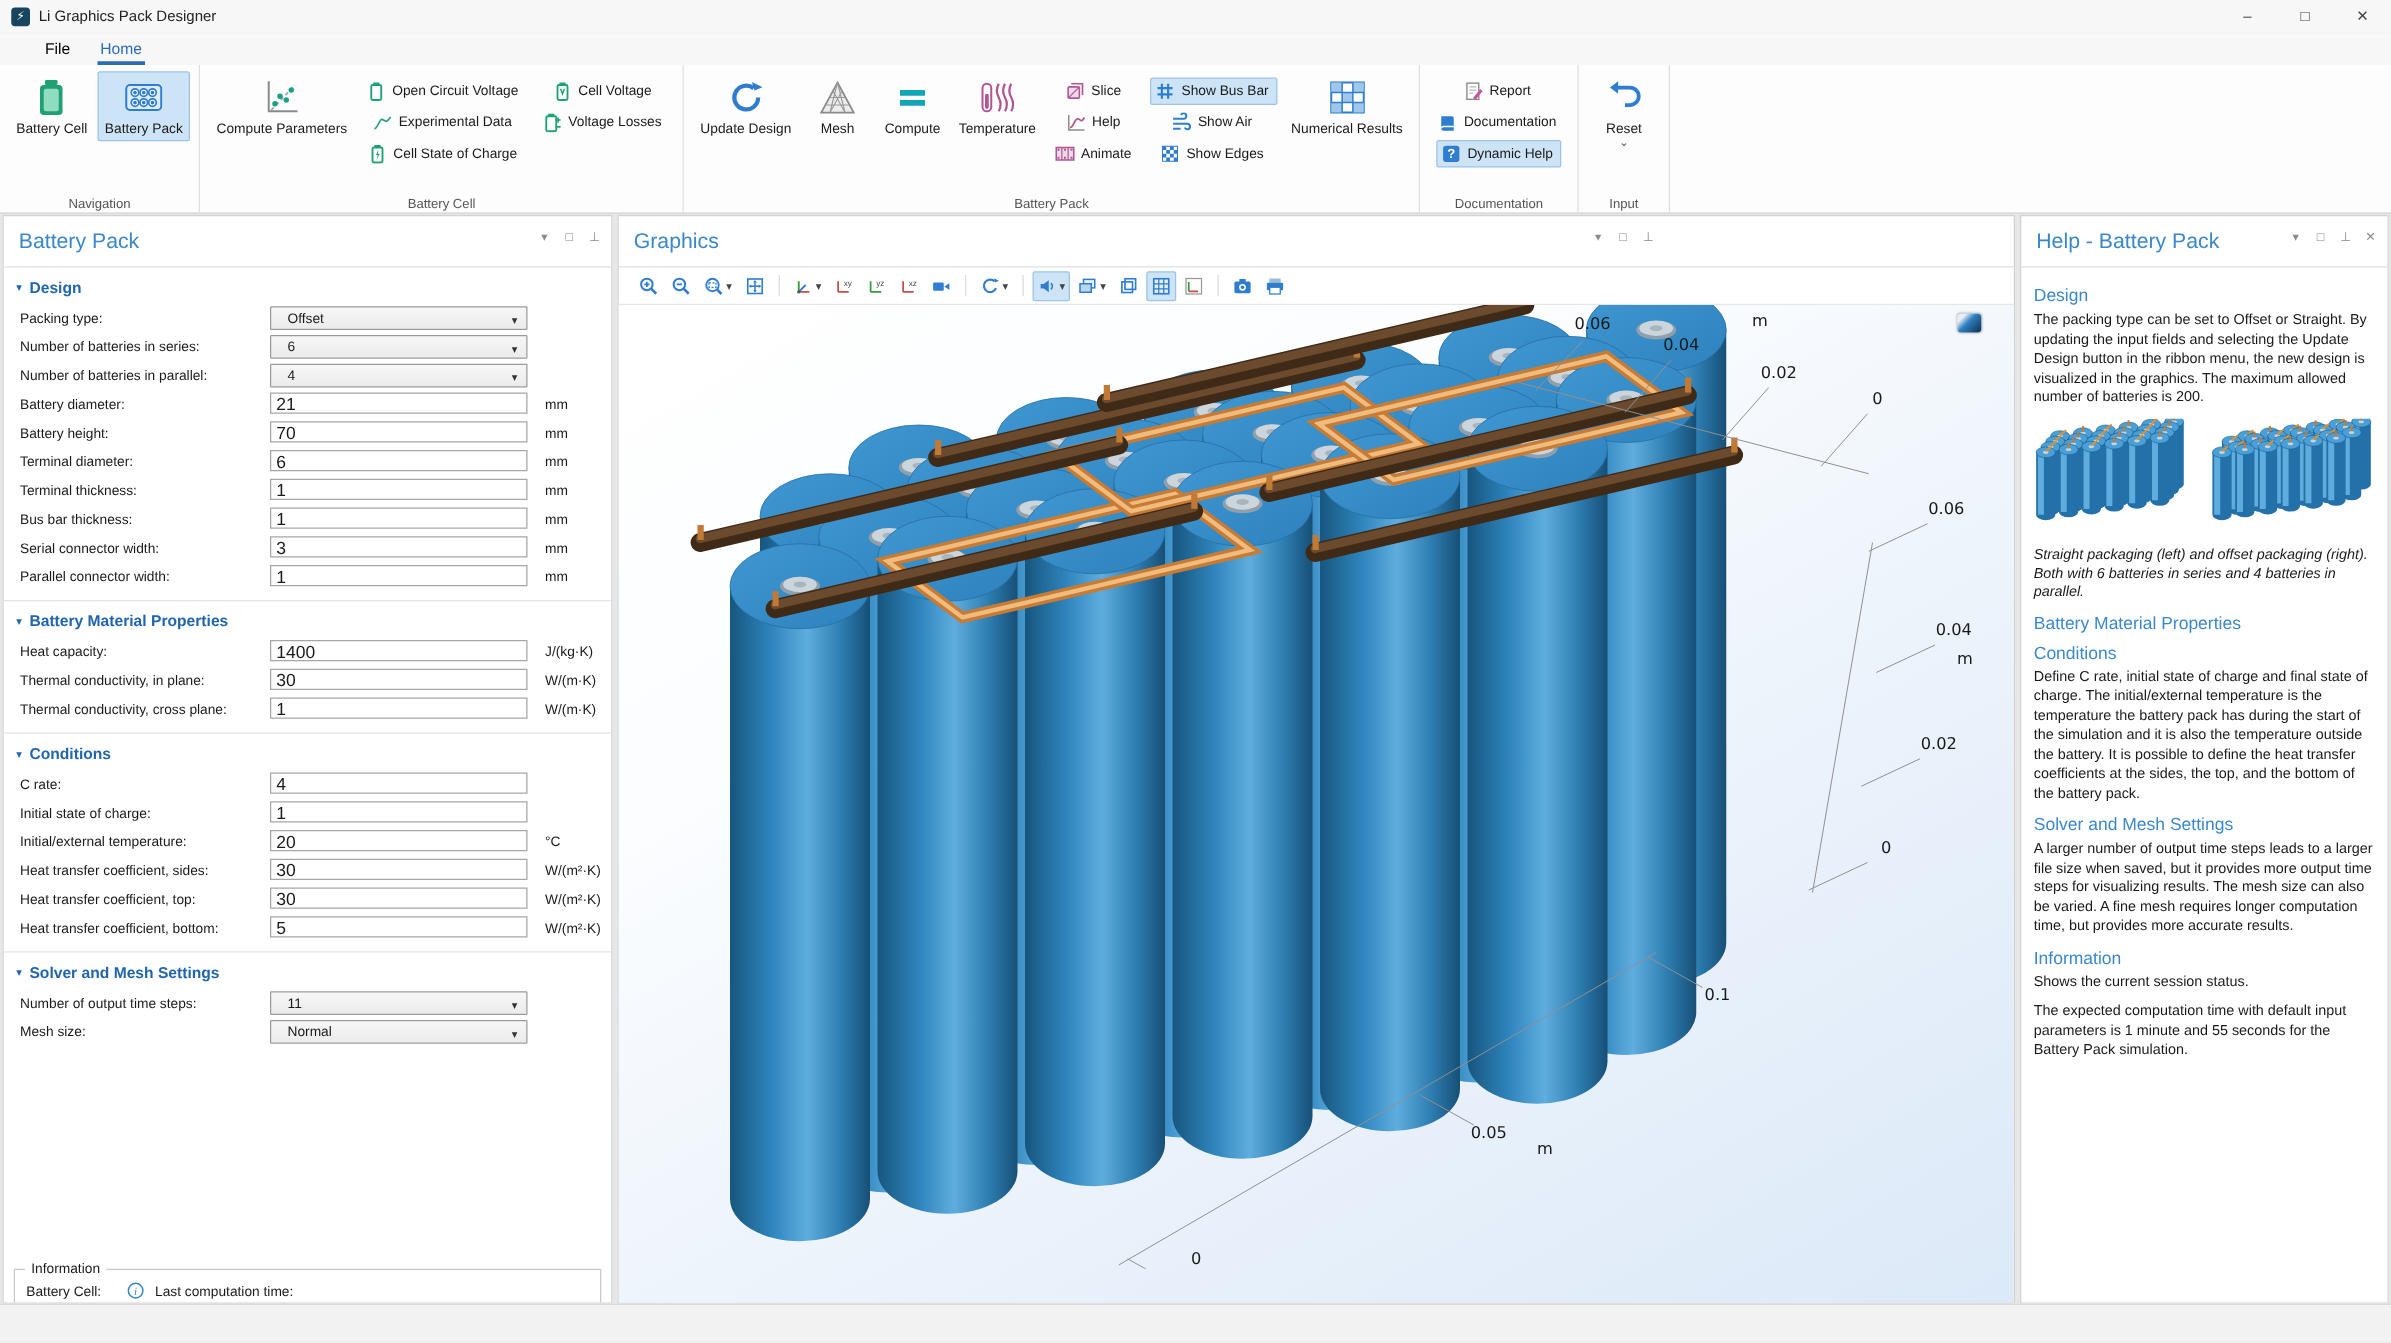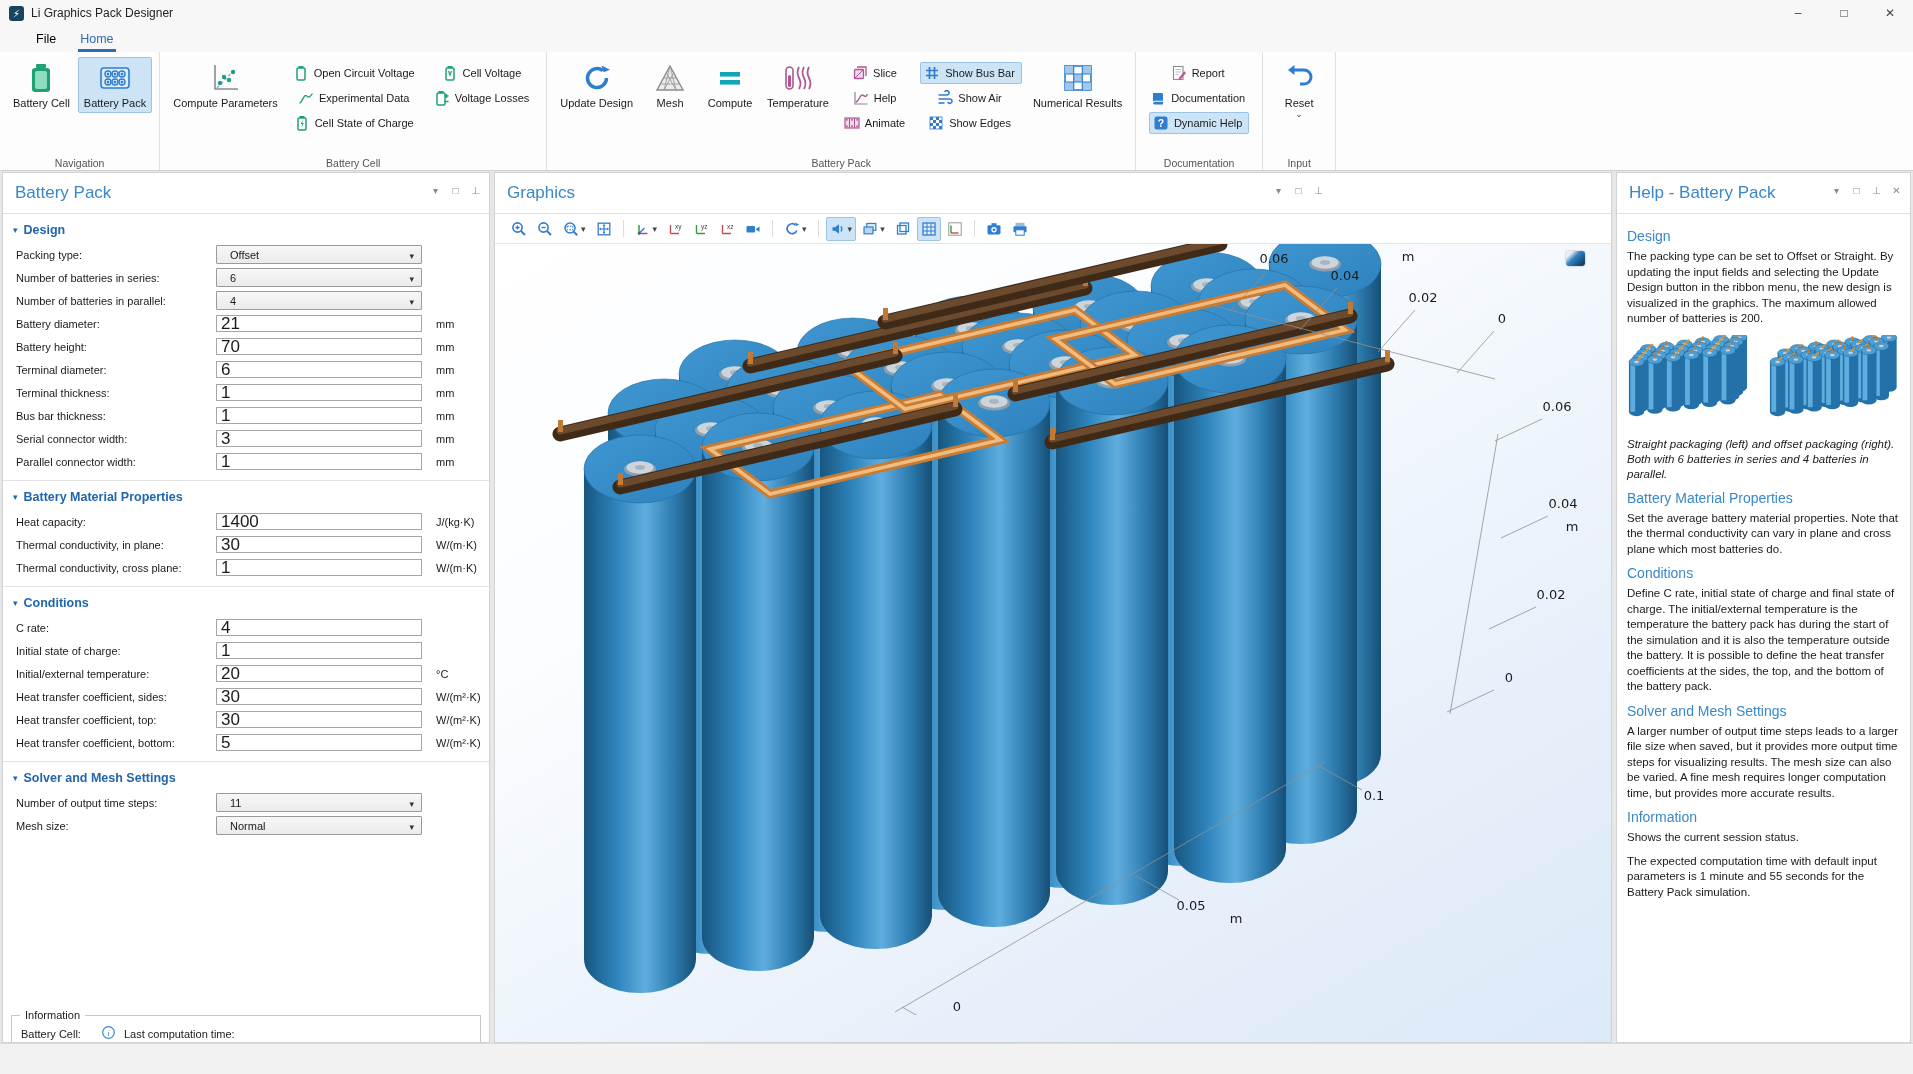--- a/index.html
+++ b/index.html
@@ -47,21 +47,21 @@
   
   #leftbody{position:absolute;left:0;right:0;top:41px;bottom:0;overflow:hidden;}
   .sect{margin-top:9px;}
   .secthead{display:flex;align-items:center;gap:6px;margin:4px 0 9px 10px;color:#2166ad;font-size:12.5px;font-weight:bold;}
   .secthead .chev{font-size:9px;color:#2166ad;}
   .formrow{display:flex;align-items:center;height:17px;margin:0 0 6px 0;position:relative;}
   .flabel{position:absolute;left:13px;font-size:11px;color:#1a1a1a;white-space:nowrap;}
   .fctl{position:absolute;left:213px;width:206px;}
   .funit{position:absolute;left:433px;font-size:11px;color:#1a1a1a;white-space:nowrap;}
   .tinput{width:100%;height:17px;box-sizing:border-box;border:1px solid #a6a6a6;background:#fff;
-          font-size:17px;font-family:inherit;padding:0 4px;color:#1a1a1a;}
+          font-size:14px;font-family:inherit;padding:0 4px;color:#1a1a1a;}
   .tselect{width:100%;height:19px;box-sizing:border-box;border:1px solid #9a9a9a;border-radius:1px;
            background:linear-gradient(#f7f7f7,#ebebeb);font-size:11px;display:flex;align-items:center;
            padding-left:13px;position:relative;}
   .tselect .selcaret{position:absolute;right:7px;top:5px;font-size:9px;color:#333;}
   .sectdivider{height:1px;background:#e3e3e3;margin:10px 0 2px 0;}
   #infobox{position:absolute;left:8px;right:8px;top:801px;height:60px;border:1px solid #c9c9c9;}
   #infolegend{position:absolute;left:8px;top:-7px;background:#fff;padding:0 5px;font-size:11px;color:#1a1a1a;}
   .inforow{display:flex;align-items:center;gap:8px;margin:9px 0 0 9px;font-size:11px;}
   .inforow .ilabel{width:72px;}
   
@@ -1178,21 +1178,20 @@
           <path d="M 29 17.6 l 0 5" stroke="#c87b35" stroke-width="1.6"></path>
           <path d="M 2 26 L 2 78 A 8 4.5 0 0 0 18 78 L 18 26 Z" fill="#2470a8"></path>
         <path d="M 6 26 L 6 78" stroke="#5fadde" stroke-width="5"></path>
         <ellipse cx="10" cy="26" rx="8" ry="4.5" fill="#4a9fd6" stroke="#1d5e8c" stroke-width="0.5"></ellipse>
         <ellipse cx="10" cy="26" rx="2.4" ry="1.3" fill="#c9d3da"></ellipse>
           <path d="M 10 25 l 5 -4" stroke="#e0902e" stroke-width="1.6"></path>
         </svg>
       </div>
       <div class="helpcaption">Straight packaging (left) and offset packaging (right). Both with 6 batteries in series and 4 batteries in parallel.</div>
       <div class="helphead">Battery Material Properties</div>
-      <div class="helppara">Set the average battery material properties. Note that the thermal conductivity can vary in plane and cross plane which most batteries do.</div>
       <div class="helphead">Conditions</div>
       <div class="helppara">Define C rate, initial state of charge and final state of charge. The initial/external temperature is the temperature the battery pack has during the start of the simulation and it is also the temperature outside the battery. It is possible to define the heat transfer coefficients at the sides,  the top, and the bottom of the battery pack.</div>
       <div class="helphead">Solver and Mesh Settings</div>
       <div class="helppara">A larger number of output time steps leads to a larger file size when saved, but it provides more output time steps for visualizing results. The mesh size can also be varied. A fine mesh requires longer computation time, but provides more accurate results.</div>
       <div class="helphead">Information</div>
       <div class="helppara">Shows the current session status.</div>
       <div class="helppara">The expected computation time with default input parameters is 1 minute and 55 seconds for the Battery Pack simulation.</div>
     </div>
 </div>
 

